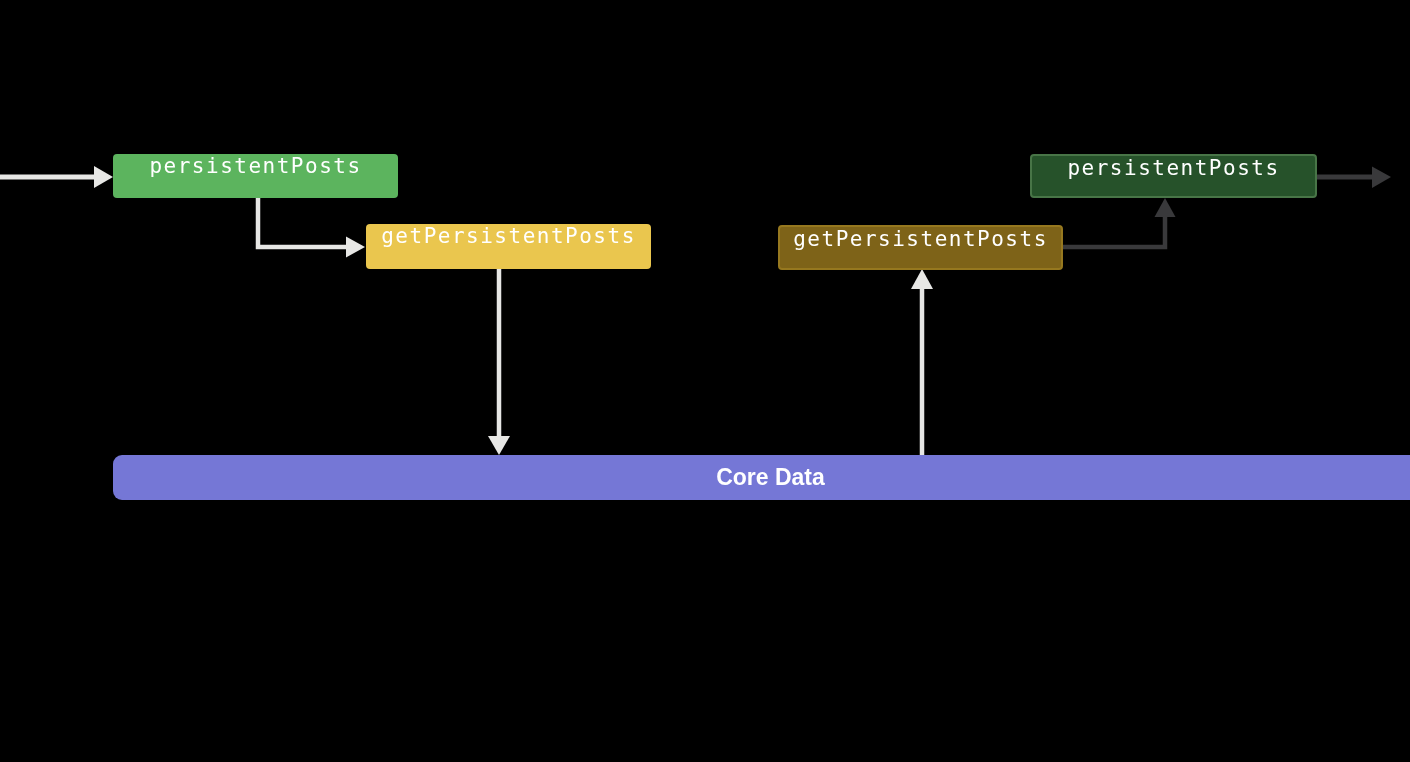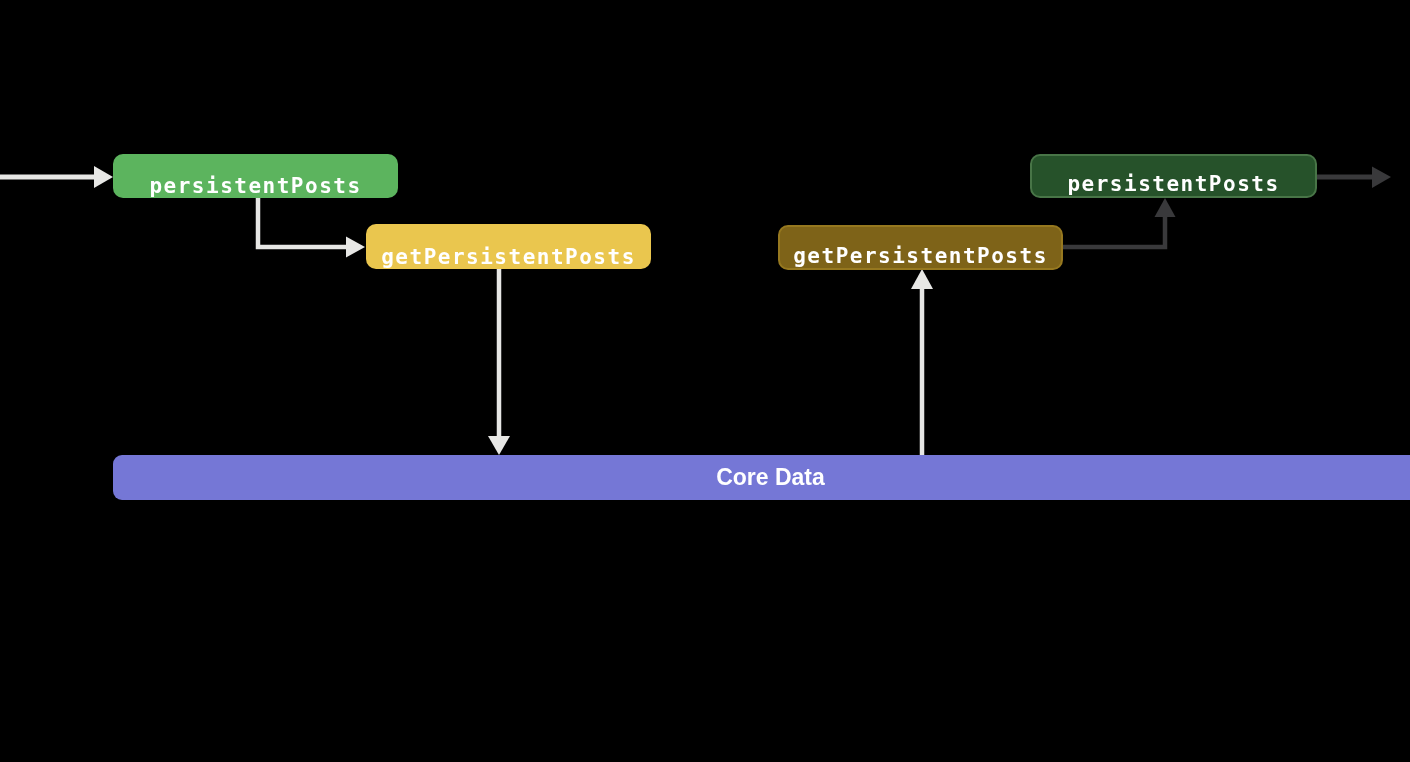--- a/index.html
+++ b/index.html
@@ -30,30 +30,29 @@
     left:64px;top:13px;
     font-size:46px;
     font-weight:bold;
     letter-spacing:-0.5px;
     color:var(--title-text);
     white-space:nowrap;
   }
   .node{
     position:absolute;
     box-sizing:border-box;
-    border-radius:10px;
+    border-radius:4px;
     display:flex;
-    align-items:flex-end;
+    align-items:flex-start;
     justify-content:center;
     font-family:"DejaVu Sans Mono","Liberation Mono",monospace;
     font-size:21px;
     letter-spacing:1.5px;
     color:var(--node-text);
     white-space:nowrap;
-    font-weight:bold;
   }
   .node-green-active{
     left:113px;top:154px;width:285px;height:44px;
     background:var(--green-active);
   }
   .node-yellow-active{
     left:366px;top:224px;width:285px;height:45px;
     background:var(--yellow-active);
   }
   .node-olive-dimmed{

